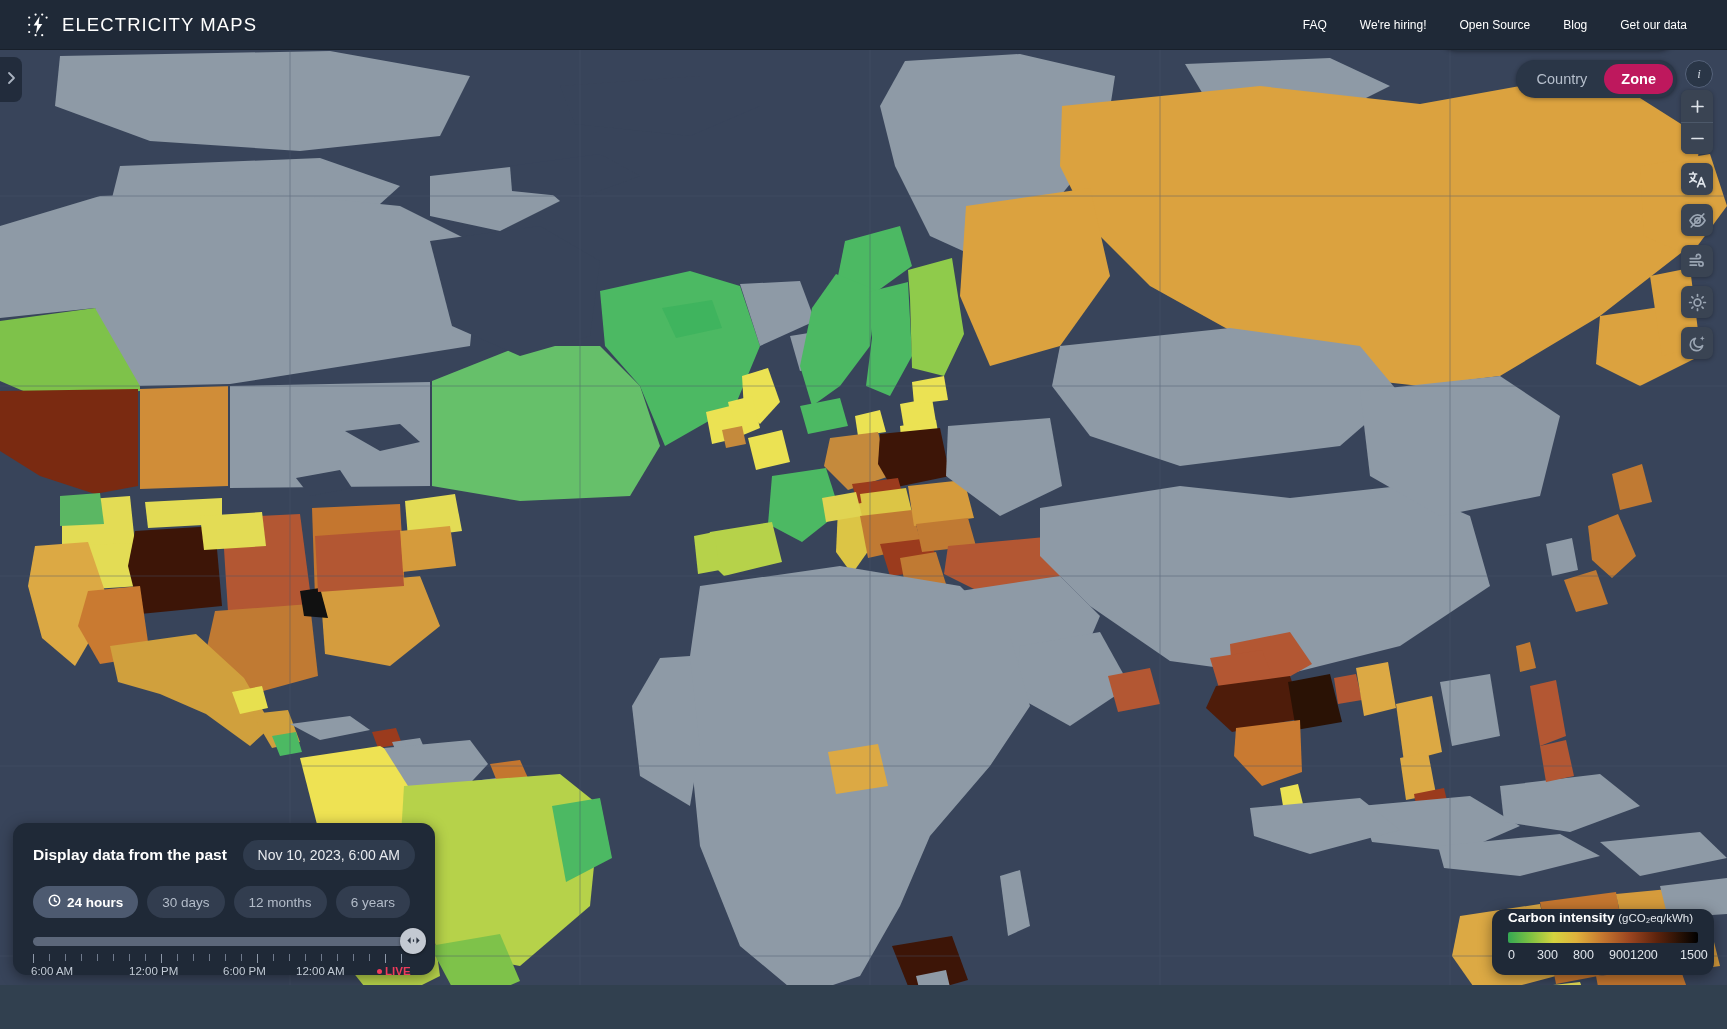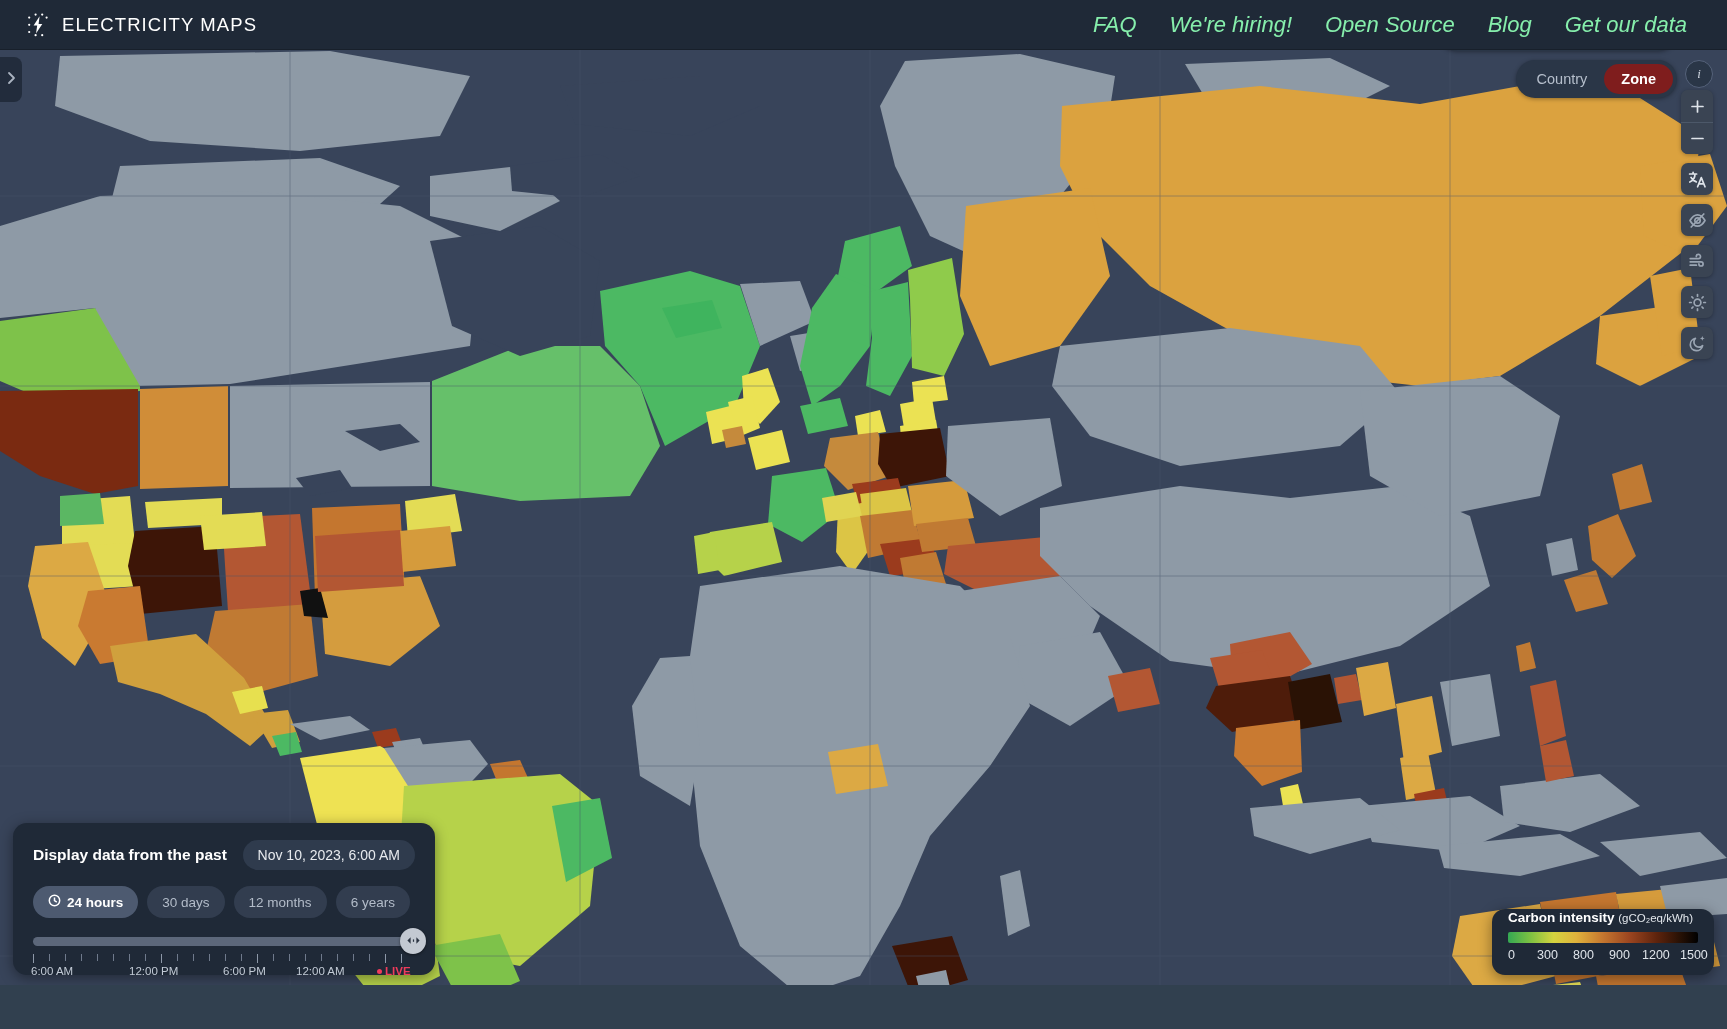--- a/index.html
+++ b/index.html
@@ -25,21 +25,21 @@
     border-bottom: 1px solid #18202b;
   }
   .brand { display: flex; align-items: center; gap: 11px; padding-left: 25px; }
   .brand-logo { width: 26px; height: 26px; position: relative; flex: none; }
   .brand-name {
     color: #ffffff; font-size: 18.5px; letter-spacing: 1.1px; font-weight: 400;
     white-space: nowrap;
   }
   .nav { margin-left: auto; display: flex; align-items: center; gap: 33px; padding-right: 40px; }
   .nav a {
-    color: #86efac; font-size: 22px; text-decoration: none; white-space: nowrap; font-style: italic;
+    color: #ffffff; font-size: 12px; text-decoration: none; white-space: nowrap;
   }
 
   
   .map {
     position: absolute; top: 46px; left: 0;
     width: 1727px; height: 983px;
     background: #38445a;
     overflow: hidden;
   }
   .map svg { display: block; width: 1727px; height: 983px; }
@@ -65,21 +65,21 @@
   .seg {
     display: flex; align-items: center;
     background: #2a3647; border-radius: 22px; padding: 4px;
     box-shadow: 0 1px 4px rgba(0,0,0,.35);
   }
   .seg-btn {
     padding: 7px 17px; border-radius: 18px; font-size: 14.5px;
     color: #b6bfcc; cursor: pointer; white-space: nowrap; border: none;
     background: transparent; font-family: inherit;
   }
-  .seg-btn.active { background: #7f1d1d; color: #ffffff; font-weight: bold; }
+  .seg-btn.active { background: #be185d; color: #ffffff; font-weight: bold; }
   .info-btn {
     width: 28px; height: 28px; border-radius: 50%;
     border: 1px solid #55627a; background: #2a3647;
     color: #cfd6e0; font-size: 13px; font-style: italic;
     display: flex; align-items: center; justify-content: center;
     cursor: pointer; font-family: "Liberation Serif", serif;
   }
 
   
   .rail {
@@ -616,18 +616,18 @@
     <div class="legend-title">
       <span>Carbon intensity</span>
       <span class="unit">(gCO₂eq/kWh)</span>
     </div>
     <div class="legend-bar"></div>
     <div class="legend-ticks">
       <span style="left:0px">0</span>
       <span style="left:29px">300</span>
       <span style="left:65px">800</span>
       <span style="left:101px">900</span>
-      <span style="left:134px">1200</span>
+      <span style="left:122px">1200</span>
       <span style="left:172px">1500</span>
     </div>
   </div>
 
 </div>
 
 </body></html>

